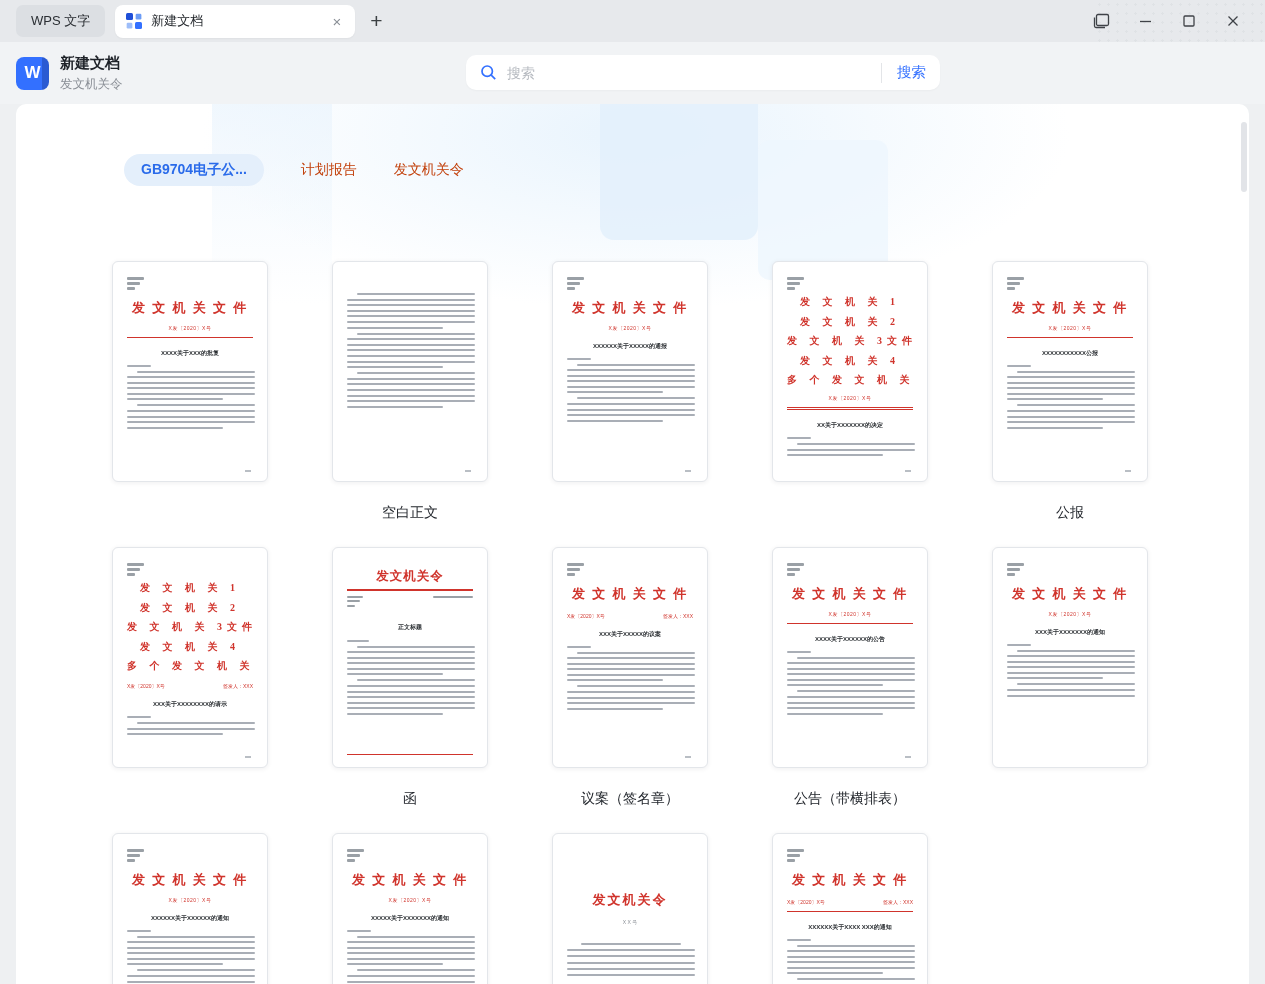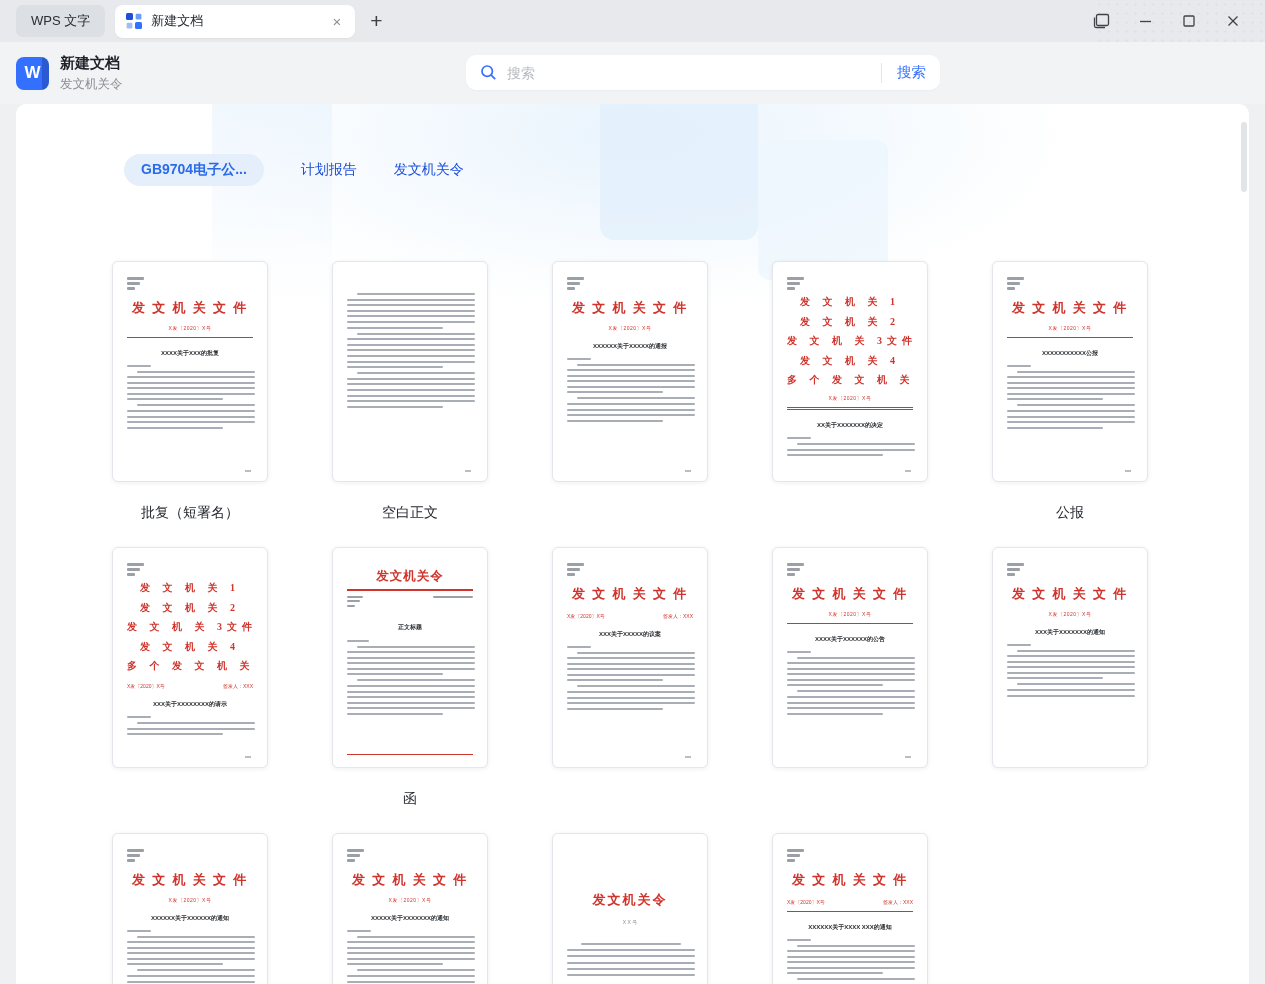--- a/index.html
+++ b/index.html
@@ -40,21 +40,21 @@
   
   .panel { position:absolute; left:16px; right:16px; top:104px; bottom:0; background:#fff; border-radius:10px 10px 0 0; overflow:hidden; }
   .pdecor { position:absolute; pointer-events:none; }
   .decor-wash { left:0; top:0; right:0; height:300px; background:radial-gradient(ellipse 620px 250px at 620px 30px, #e9f4fd 0%, rgba(233,244,253,0) 70%); }
   .decor-b1 { left:584px; top:0; width:158px; height:136px; background:#e3f0fc; border-radius:0 0 14px 14px; opacity:.85; }
   .decor-b2 { left:742px; top:36px; width:130px; height:140px; background:#edf6fe; border-radius:12px; opacity:.8; }
   .decor-b3 { left:196px; top:0; width:120px; height:200px; background:linear-gradient(180deg,#eaf4fd, rgba(234,244,253,0)); opacity:.7; }
   .scrollthumb { position:absolute; right:2px; top:18px; width:6px; height:70px; border-radius:3px; background:#e2e4e8; cursor:pointer; }
 
   .cats { position:relative; display:flex; align-items:center; gap:37px; padding:50px 0 0 108px; }
-  .cat { font-size:14px; color:#1d4ed8; cursor:pointer; padding:7px 0; white-space:nowrap; }
+  .cat { font-size:14px; color:#c2410c; cursor:pointer; padding:7px 0; white-space:nowrap; }
   .cat.active { background:#e4effb; color:#2a6bea; font-weight:bold; padding:7px 17px; border-radius:17px; }
 
   .grid { position:relative; margin:75px 0 0 96px; display:grid; grid-template-columns:repeat(5,156px); column-gap:64px; }
   .cell { width:156px; }
   .thumb { width:156px; height:221px; background:#fff; border:1px solid #e3e6ea; border-radius:6px; box-shadow:0 1px 5px rgba(31,35,41,.07); position:relative; overflow:hidden; cursor:pointer; padding:15px 14px 0; }
   .clabel { height:65px; display:flex; justify-content:center; align-items:flex-start; padding-top:22px; font-size:14px; color:#23272d; }
 
   
   .plusw { position:absolute; left:50%; top:50%; transform:translate(-50%,-50%); width:46px; height:46px; }
   .plusw i { position:absolute; background:#2f6bf0; border-radius:2px; display:block; }
@@ -163,21 +163,20 @@
           <div style="width: 128px; height: 2px; background: rgb(169, 174, 182); margin: 3.6px 0px 0px; border-radius: 1px;"></div>
           <div style="width: 128px; height: 2px; background: rgb(169, 174, 182); margin: 3.6px 0px 0px; border-radius: 1px;"></div>
           <div style="width: 96px; height: 2px; background: rgb(169, 174, 182); margin: 3.6px 0px 0px; border-radius: 1px;"></div>
           <div style="width: 118px; height: 2px; background: rgb(169, 174, 182); margin: 4px 0px 0px 10px; border-radius: 1px;"></div>
           <div style="width: 128px; height: 2px; background: rgb(169, 174, 182); margin: 3.6px 0px 0px; border-radius: 1px;"></div>
           <div style="width: 128px; height: 2px; background: rgb(169, 174, 182); margin: 3.6px 0px 0px; border-radius: 1px;"></div>
           <div style="width: 128px; height: 2px; background: rgb(169, 174, 182); margin: 3.6px 0px 0px; border-radius: 1px;"></div>
           <div style="width: 96px; height: 2px; background: rgb(169, 174, 182); margin: 3.6px 0px 0px; border-radius: 1px;"></div>
           <div class="t-page"></div>
         </div>
-        <div class="clabel">批复（短署名）</div>
       </div>
       <div class="cell">
         <div class="thumb">
           <div style="margin-top: 16px;">
             <div style="width: 118px; height: 2px; background: rgb(169, 174, 182); margin: 0px 0px 0px 10px; border-radius: 1px;"></div>
             <div style="width: 128px; height: 2px; background: rgb(169, 174, 182); margin: 3.6px 0px 0px; border-radius: 1px;"></div>
             <div style="width: 128px; height: 2px; background: rgb(169, 174, 182); margin: 3.6px 0px 0px; border-radius: 1px;"></div>
             <div style="width: 128px; height: 2px; background: rgb(169, 174, 182); margin: 3.6px 0px 0px; border-radius: 1px;"></div>
             <div style="width: 128px; height: 2px; background: rgb(169, 174, 182); margin: 3.6px 0px 0px; border-radius: 1px;"></div>
             <div style="width: 128px; height: 2px; background: rgb(169, 174, 182); margin: 3.6px 0px 0px; border-radius: 1px;"></div>
@@ -344,20 +343,21 @@
           <div style="width: 128px; height: 2px; background: rgb(169, 174, 182); margin: 3.6px 0px 0px; border-radius: 1px;"></div>
           <div style="width: 128px; height: 2px; background: rgb(169, 174, 182); margin: 3.6px 0px 0px; border-radius: 1px;"></div>
           <div style="width: 96px; height: 2px; background: rgb(169, 174, 182); margin: 3.6px 0px 0px; border-radius: 1px;"></div>
           <div style="width: 118px; height: 2px; background: rgb(169, 174, 182); margin: 4px 0px 0px 10px; border-radius: 1px;"></div>
           <div style="width: 128px; height: 2px; background: rgb(169, 174, 182); margin: 3.6px 0px 0px; border-radius: 1px;"></div>
           <div style="width: 128px; height: 2px; background: rgb(169, 174, 182); margin: 3.6px 0px 0px; border-radius: 1px;"></div>
           <div style="width: 128px; height: 2px; background: rgb(169, 174, 182); margin: 3.6px 0px 0px; border-radius: 1px;"></div>
           <div style="width: 96px; height: 2px; background: rgb(169, 174, 182); margin: 3.6px 0px 0px; border-radius: 1px;"></div>
           <div class="t-page"></div>
         </div>
+        <div class="clabel">议案（签名章）</div>
       </div>
       <div class="cell">
         <div class="thumb">
           <div style="width: 17px; height: 2.5px; background: rgb(154, 160, 166); margin: 0px; border-radius: 1px;"></div>
           <div style="width: 13px; height: 2.5px; background: rgb(154, 160, 166); margin: 2.5px 0px 0px; border-radius: 1px;"></div>
           <div style="width: 8px; height: 2.5px; background: rgb(154, 160, 166); margin: 2.5px 0px 0px; border-radius: 1px;"></div>
           <div class="t-redtitle">发 文 机 关 文 件</div>
           <div class="t-issue">X发〔2020〕X号</div>
           <div class="t-divider"></div>
           <div class="t-doctitle">XXXX关于XXXXXX的公告</div>
@@ -368,20 +368,21 @@
           <div style="width: 128px; height: 2px; background: rgb(169, 174, 182); margin: 3.6px 0px 0px; border-radius: 1px;"></div>
           <div style="width: 128px; height: 2px; background: rgb(169, 174, 182); margin: 3.6px 0px 0px; border-radius: 1px;"></div>
           <div style="width: 96px; height: 2px; background: rgb(169, 174, 182); margin: 3.6px 0px 0px; border-radius: 1px;"></div>
           <div style="width: 118px; height: 2px; background: rgb(169, 174, 182); margin: 4px 0px 0px 10px; border-radius: 1px;"></div>
           <div style="width: 128px; height: 2px; background: rgb(169, 174, 182); margin: 3.6px 0px 0px; border-radius: 1px;"></div>
           <div style="width: 128px; height: 2px; background: rgb(169, 174, 182); margin: 3.6px 0px 0px; border-radius: 1px;"></div>
           <div style="width: 128px; height: 2px; background: rgb(169, 174, 182); margin: 3.6px 0px 0px; border-radius: 1px;"></div>
           <div style="width: 96px; height: 2px; background: rgb(169, 174, 182); margin: 3.6px 0px 0px; border-radius: 1px;"></div>
           <div class="t-page"></div>
         </div>
+        <div class="clabel">公告（带横排表）</div>
       </div>
       <div class="cell">
         <div class="thumb">
           <div style="width: 17px; height: 2.5px; background: rgb(154, 160, 166); margin: 0px; border-radius: 1px;"></div>
           <div style="width: 13px; height: 2.5px; background: rgb(154, 160, 166); margin: 2.5px 0px 0px; border-radius: 1px;"></div>
           <div style="width: 8px; height: 2.5px; background: rgb(154, 160, 166); margin: 2.5px 0px 0px; border-radius: 1px;"></div>
           <div class="t-redtitle">发 文 机 关 文 件</div>
           <div class="t-issue">X发〔2020〕X号</div>
           <div class="t-doctitle">XXX关于XXXXXXX的通知</div>
           <div style="width: 24px; height: 2px; background: rgb(169, 174, 182); margin: 8px 0px 0px; border-radius: 1px;"></div>

